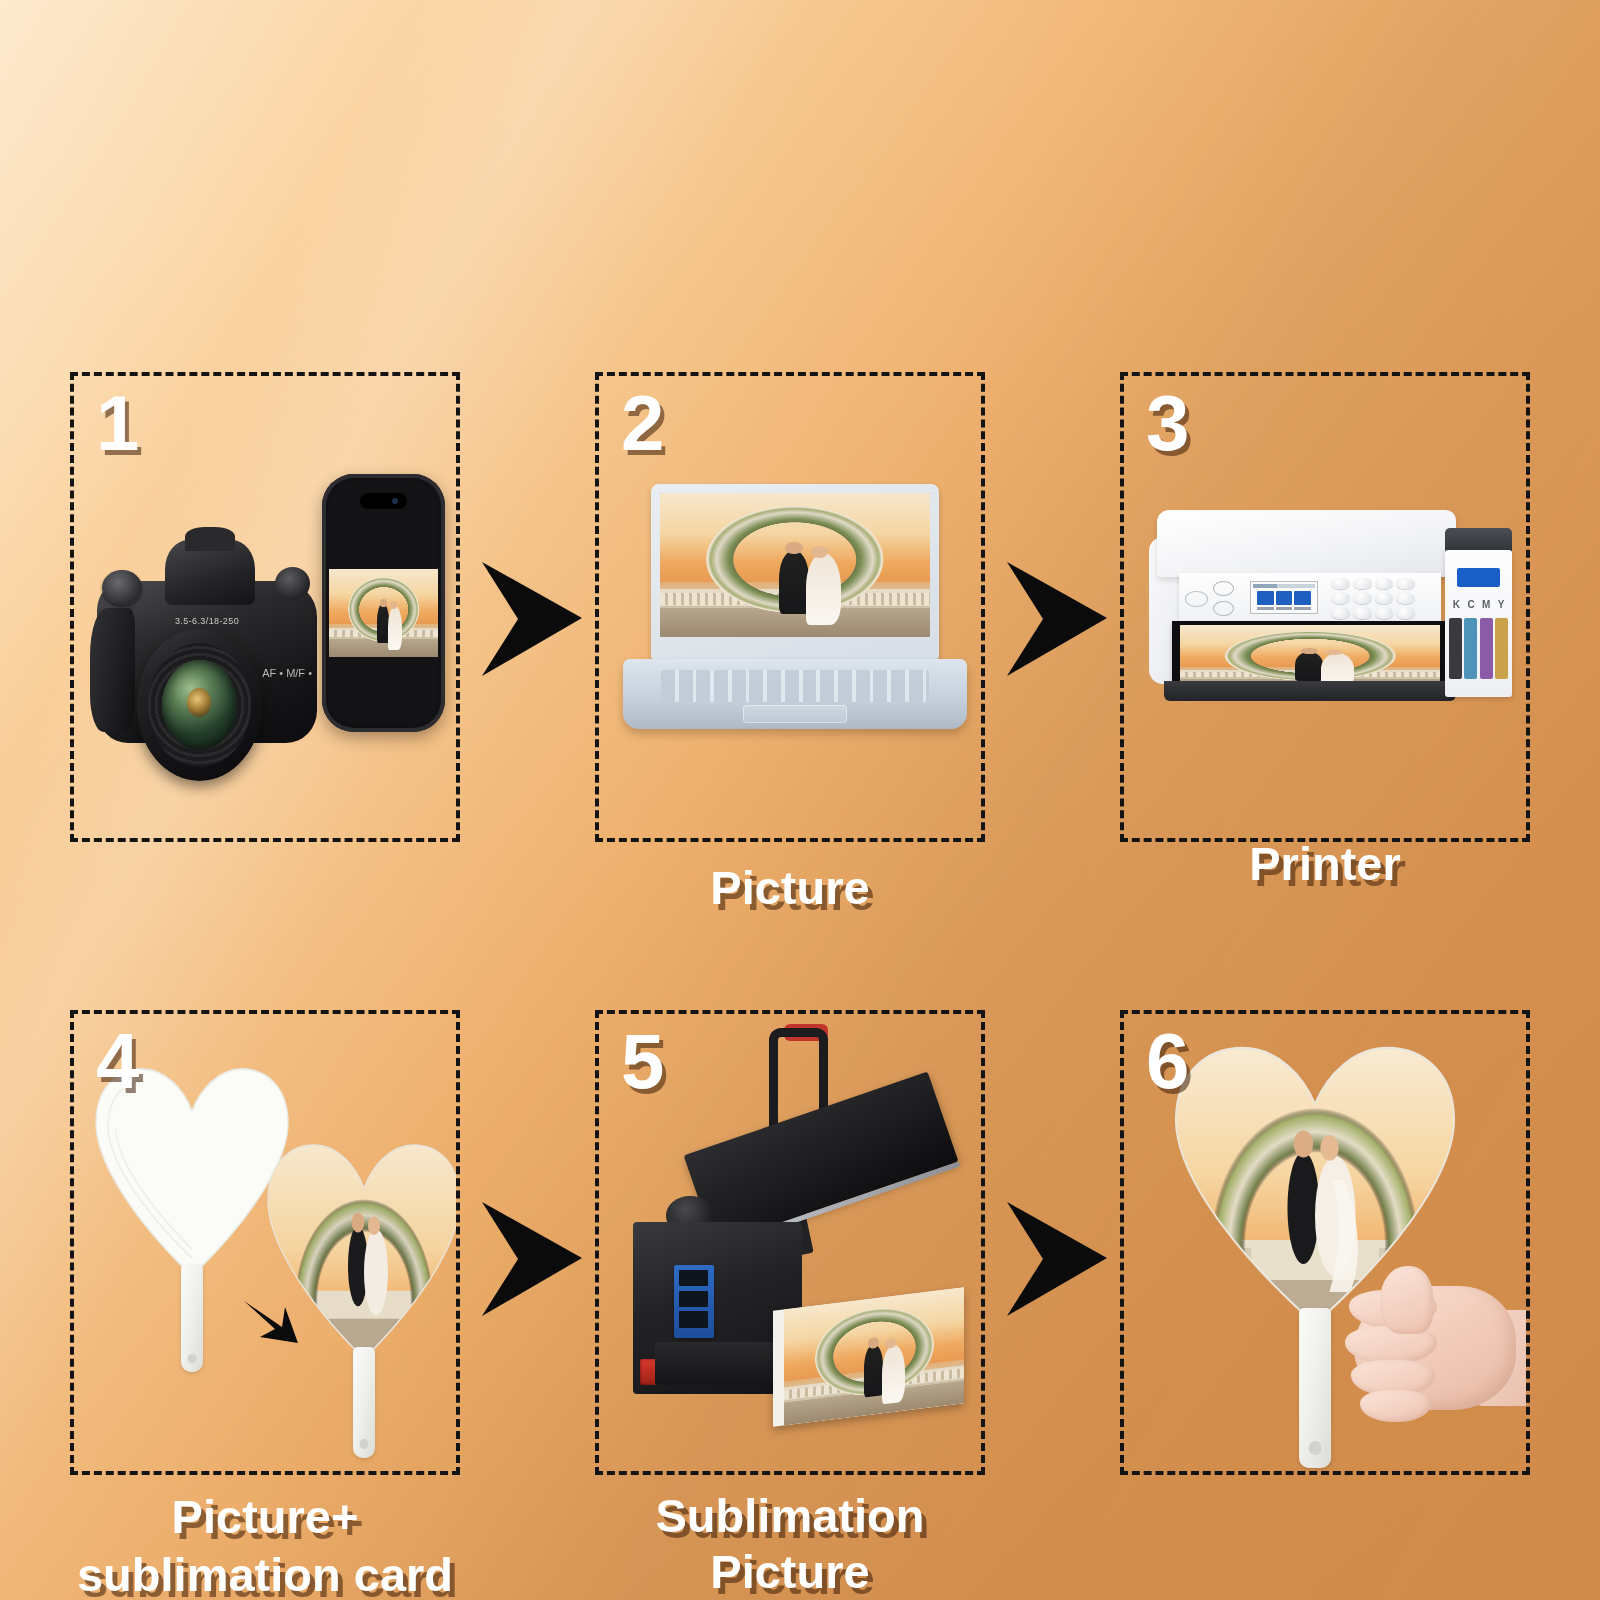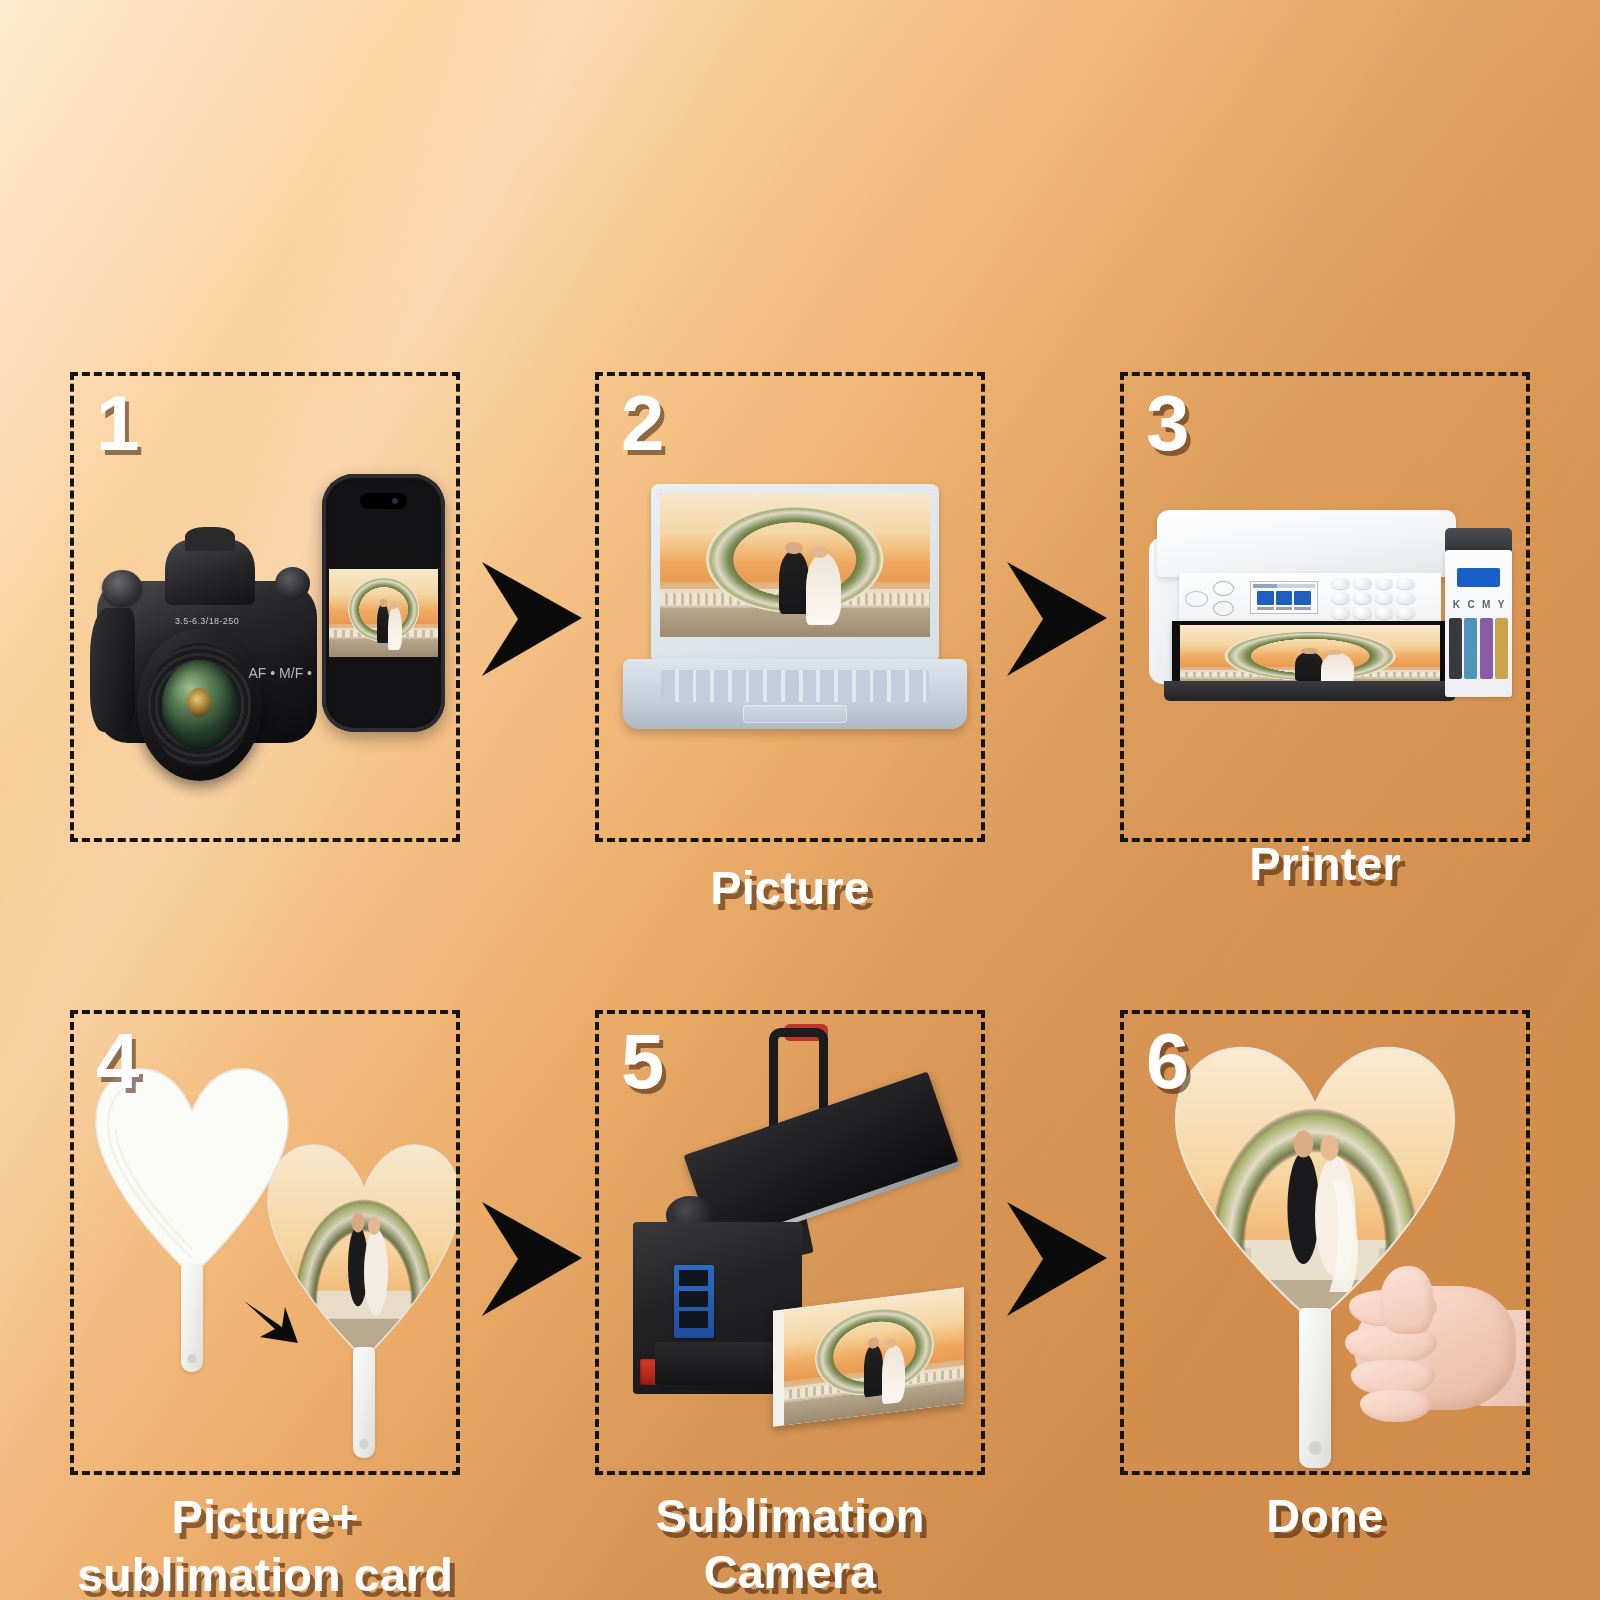--- a/index.html
+++ b/index.html
@@ -123,21 +123,21 @@
   .cam-lens:before{content:"";position:absolute;left:9%;top:9%;width:82%;height:82%;border-radius:50%;
     background:repeating-radial-gradient(circle,#2A2A2D 0 3px,#1B1B1E 3px 7px);}
   .cam-glass{position:absolute;left:20%;top:20%;width:60%;height:60%;border-radius:50%;
     background:radial-gradient(circle at 38% 32%,#9FBF8E 0%,#5C7F56 26%,#25402C 58%,#0E1A14 100%);
     box-shadow:inset 0 0 14px rgba(0,0,0,.7);}
   .cam-glass:after{content:"";position:absolute;left:33%;top:31%;width:32%;height:32%;border-radius:50%;
     background:radial-gradient(circle at 42% 38%,#E8C877 0%,#9E7A33 48%,#2C2412 100%);}
   .cam-txt{position:absolute;left:26%;top:37%;width:48%;text-align:center;
     color:#C9C9C9;font-size:9px;letter-spacing:.4px;
     font-family:"Liberation Sans","DejaVu Sans",sans-serif;}
-  .cam-af{position:absolute;right:8%;top:56%;color:#B9B9B9;font-size:14px;line-height:12px;
+  .cam-af{position:absolute;right:8%;top:56%;color:#B9B9B9;font-size:11px;line-height:12px;
     font-family:"Liberation Sans","DejaVu Sans",sans-serif;}
 
   
   .phone{position:absolute;background:#111114;border-radius:32px;
     box-shadow:inset 0 0 0 4px #2C2C31, 0 6px 16px rgba(0,0,0,.32);}
   .phone .screen{position:absolute;left:7px;top:7px;right:7px;bottom:7px;
     background:#131315;border-radius:26px;overflow:hidden;}
   .phone .island{position:absolute;left:50%;top:12px;transform:translateX(-50%);
     width:44%;height:16px;background:#000;border-radius:10px;}
   .phone .island:after{content:"";position:absolute;right:9px;top:5px;width:6px;height:6px;
@@ -497,21 +497,21 @@
                 <div class="arch"></div>
                   <div class="archtex"></div>
                 <div class="groom"></div>
                   <div class="bride"></div>
               </div>
             </div>
           </div>
         </div>
         <div class="stepnum">5</div>
       </div>
-      <div class="caption" style="top:478px;">Sublimation Camera</div>
+      <div class="caption" style="top:478px;">Sublimation Picture</div>
     </div>
 
     <div class="cell" style="left:1120px;top:650px;width:410px;height:590px;">
       <div class="panel" style="width:410px;height:465px;">
         <div class="scene">
 
           <div class="heart" style="left:46px;top:30px;width:290px;height:400px;">
             <svg class="hshape" viewBox="0 0 100 72" preserveAspectRatio="none">
               <defs>
                 <clipPath id="hclip6">
@@ -563,21 +563,20 @@
             <div class="hfing" style="left:16%;top:20%;width:40%;height:19%;"></div>
             <div class="hfing" style="left:14%;top:38%;width:42%;height:19%;"></div>
             <div class="hfing" style="left:17%;top:55%;width:38%;height:18%;"></div>
             <div class="hfing" style="left:21%;top:70%;width:32%;height:16%;"></div>
             <div class="hfing" style="left:30%;top:8%;width:24%;height:34%;border-radius:50% 44% 30% 40%;"></div>
           </div>
 
         </div>
         <div class="stepnum">6</div>
       </div>
-      <div class="caption" style="top:478px;">Done</div>
     </div>
 
     <svg class="arrow" style="left:478px;top:198px;width:108px;height:122px;" viewBox="0 0 108 122">
       <path d="M4 4 L104 60 L4 118 L40 61 Z" fill="#0B0B0B"></path>
     </svg>
 
     <svg class="arrow" style="left:1003px;top:198px;width:108px;height:122px;" viewBox="0 0 108 122">
       <path d="M4 4 L104 60 L4 118 L40 61 Z" fill="#0B0B0B"></path>
     </svg>
 

